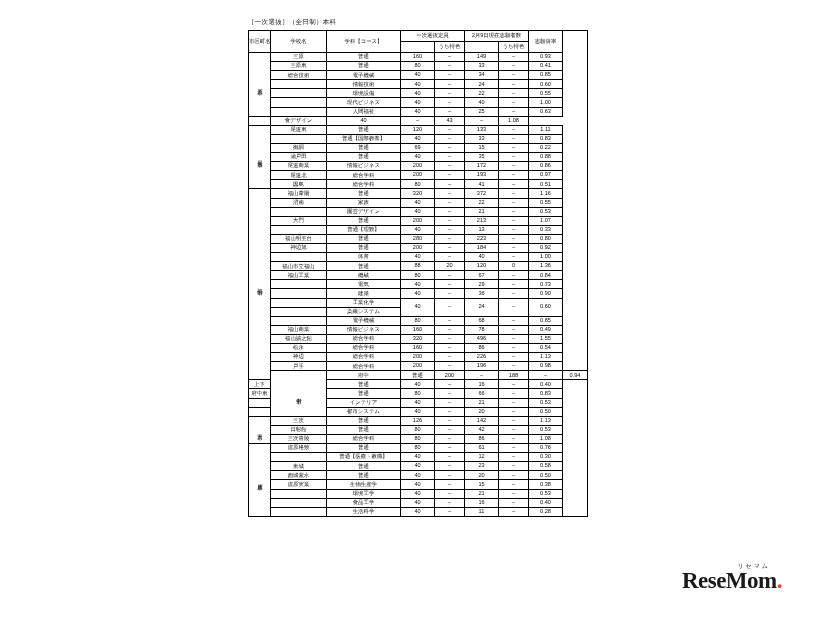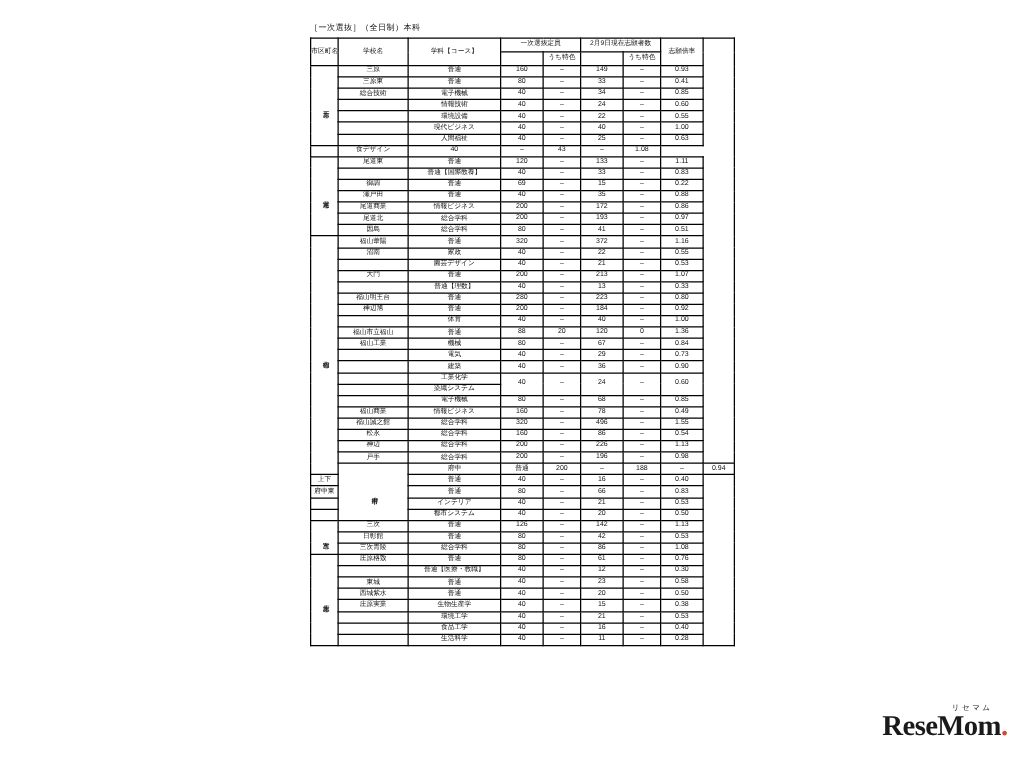--- a/index.html
+++ b/index.html
@@ -60,21 +60,21 @@
     font-size:5.4px;
     letter-spacing:0.5px;
     padding:1px 0;
     line-height:1.05;
   }
   td.num{font-size:5.6px;}
   td.course{font-size:5.4px;}
   td.school{font-size:5.4px;}
   .logo{
     position:absolute;
-    right:20px; bottom:26px;
+    right:44px; bottom:26px;
     font-family:"Liberation Serif","DejaVu Serif",serif;
     font-size:23px;
     font-weight:bold;
     color:#1a1a1a;
     letter-spacing:-0.5px;
   }
   .logo .dot{color:#d04a36;}
   .logo .kana{
     display:block;
     font-family:"Liberation Sans",sans-serif;

